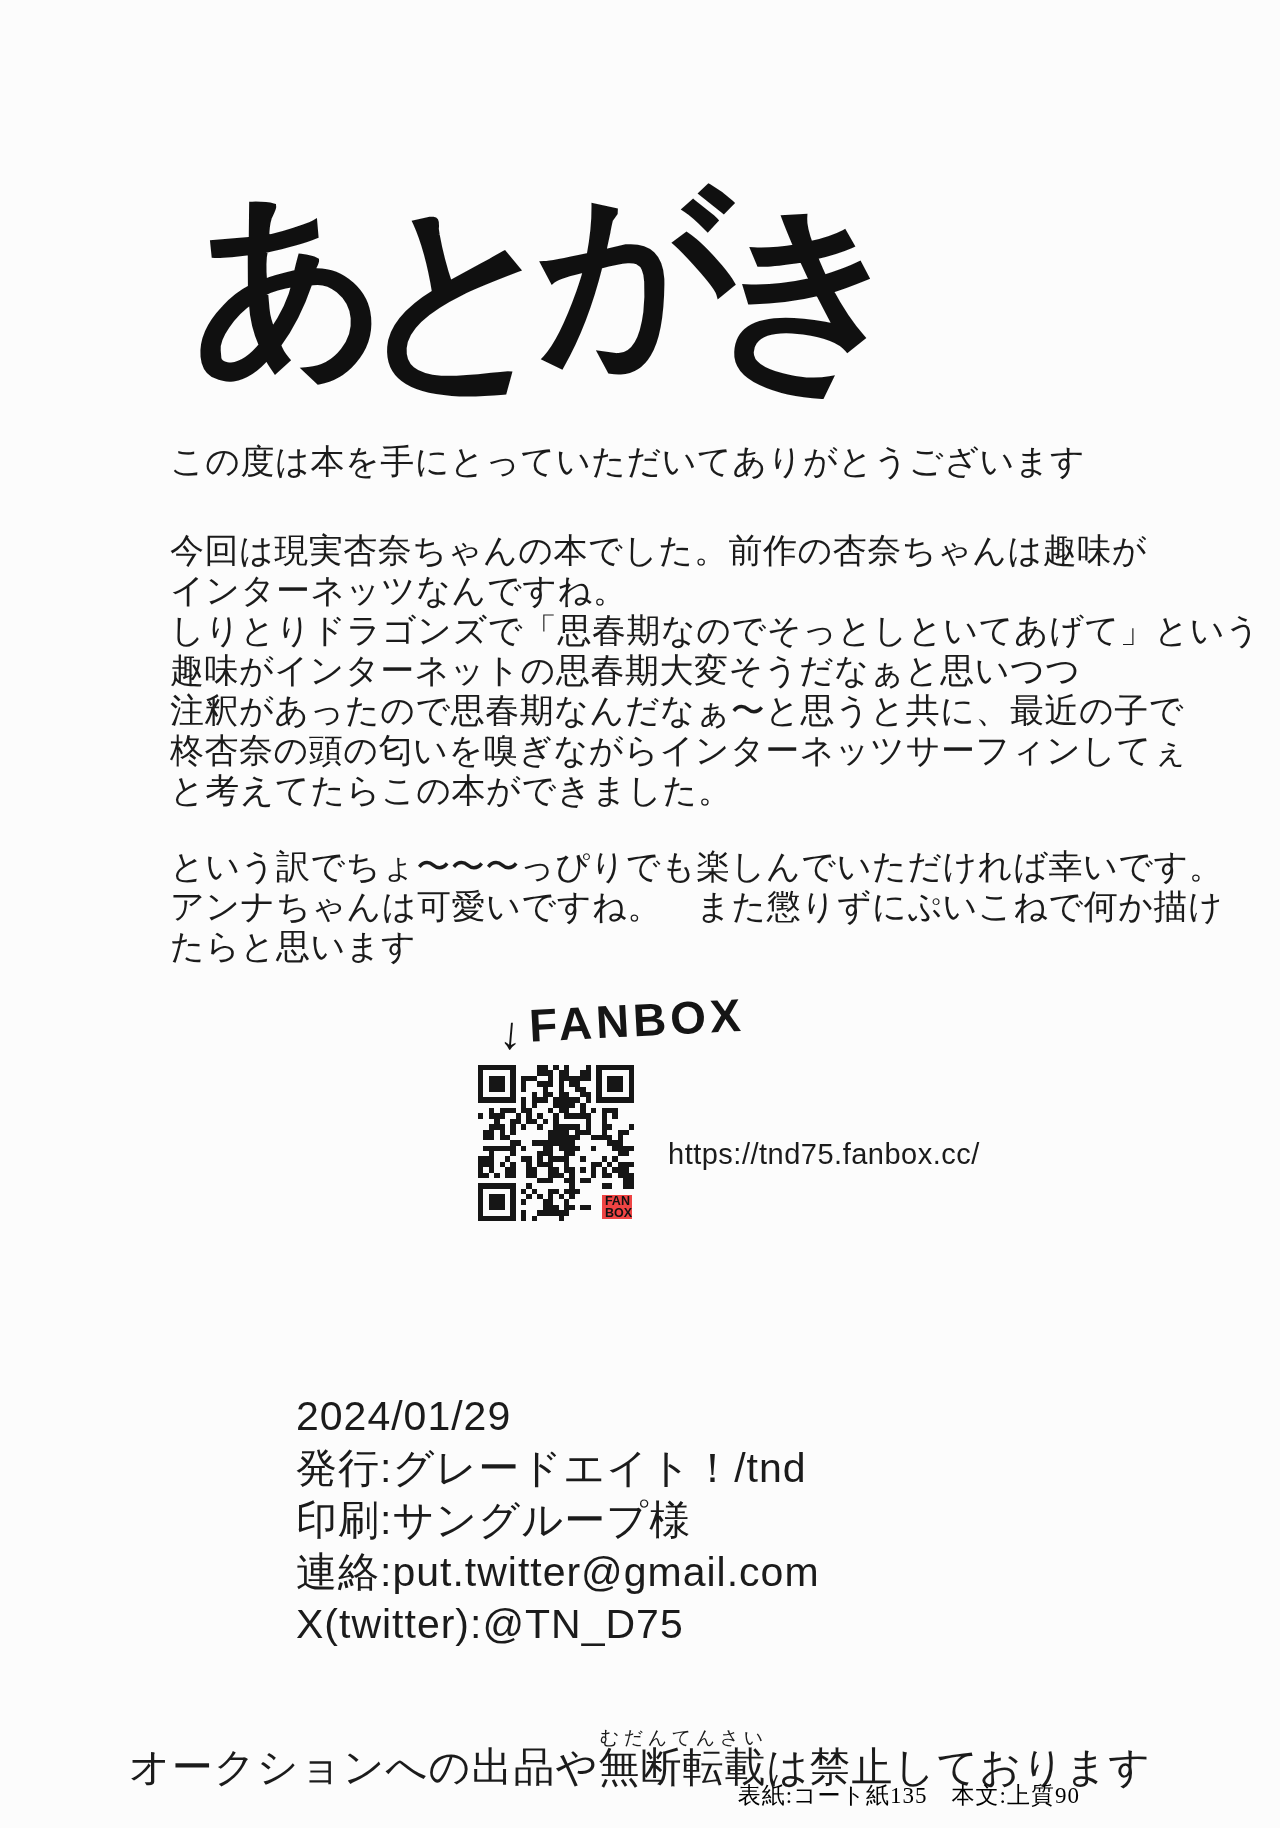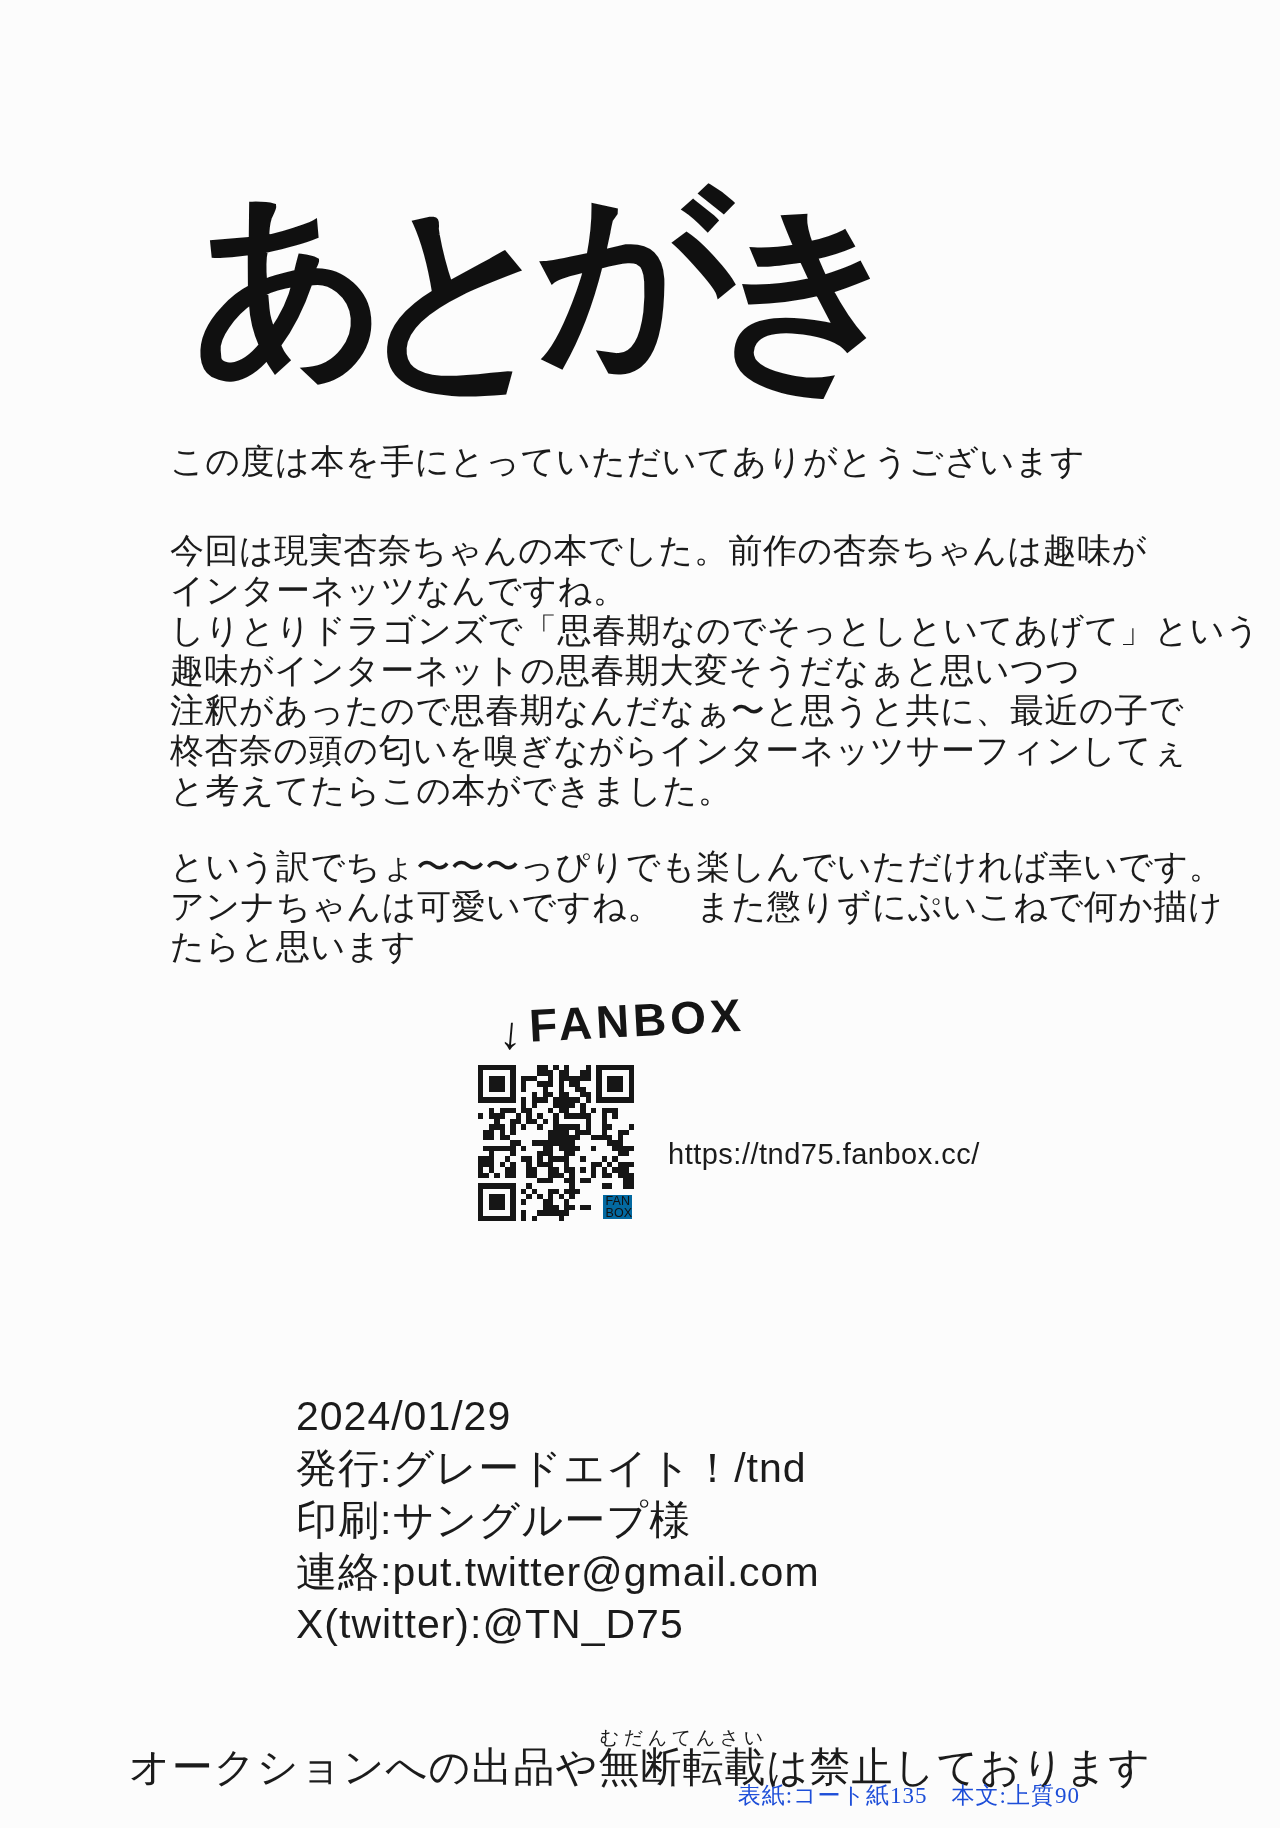--- a/index.html
+++ b/index.html
@@ -38,41 +38,41 @@
     letter-spacing:4px;
     transform:rotate(-3deg);
     color:#151515;
   }
   .fanbox-label .arrow{display:inline-block;transform:rotate(8deg) translateY(6px);margin-right:2px;}
 
   .qr-wrap{position:absolute;left:478px;top:1064px;width:156px;height:158px;}
   .qr-wrap svg{display:block;width:100%;height:100%;}
   .qr-logo{
     position:absolute;right:2px;bottom:3px;
-    font-size:12.5px;font-weight:normal;line-height:0.92;
-    background:#0369a1;padding:1px 0 0 3px;
+    font-size:12.5px;font-weight:bold;line-height:0.92;
+    background:#ef4444;padding:1px 0 0 3px;
     color:#111;
   }
   .fanbox-url{position:absolute;left:668px;top:1138px;font-size:29px;letter-spacing:0.5px;}
 
   .book-title{position:absolute;left:356px;top:1282px;font-size:41px;letter-spacing:2px;}
 
   .colophon{position:absolute;left:296px;top:1390px;font-size:41px;line-height:52px;letter-spacing:1px;}
 
   .notice{
     position:absolute;left:0;top:1728px;width:100%;
     text-align:center;font-size:41px;letter-spacing:1px;
   }
   .notice rt{font-size:19px;letter-spacing:2px;font-weight:normal;}
 
   .paper-footer{
     position:absolute;right:200px;top:1780px;
     font-size:23px;letter-spacing:1px;
     font-family:"Liberation Serif","DejaVu Serif",serif;
-    color:#1d4ed8;
+    color:#000000;
   }
 </style>
 </head>
 <body>
 
 <div class="page">
 
   <div class="title" aria-label="あとがき">
     <span>あ</span><span>と</span><span>が</span><span>き</span>
   </div>

